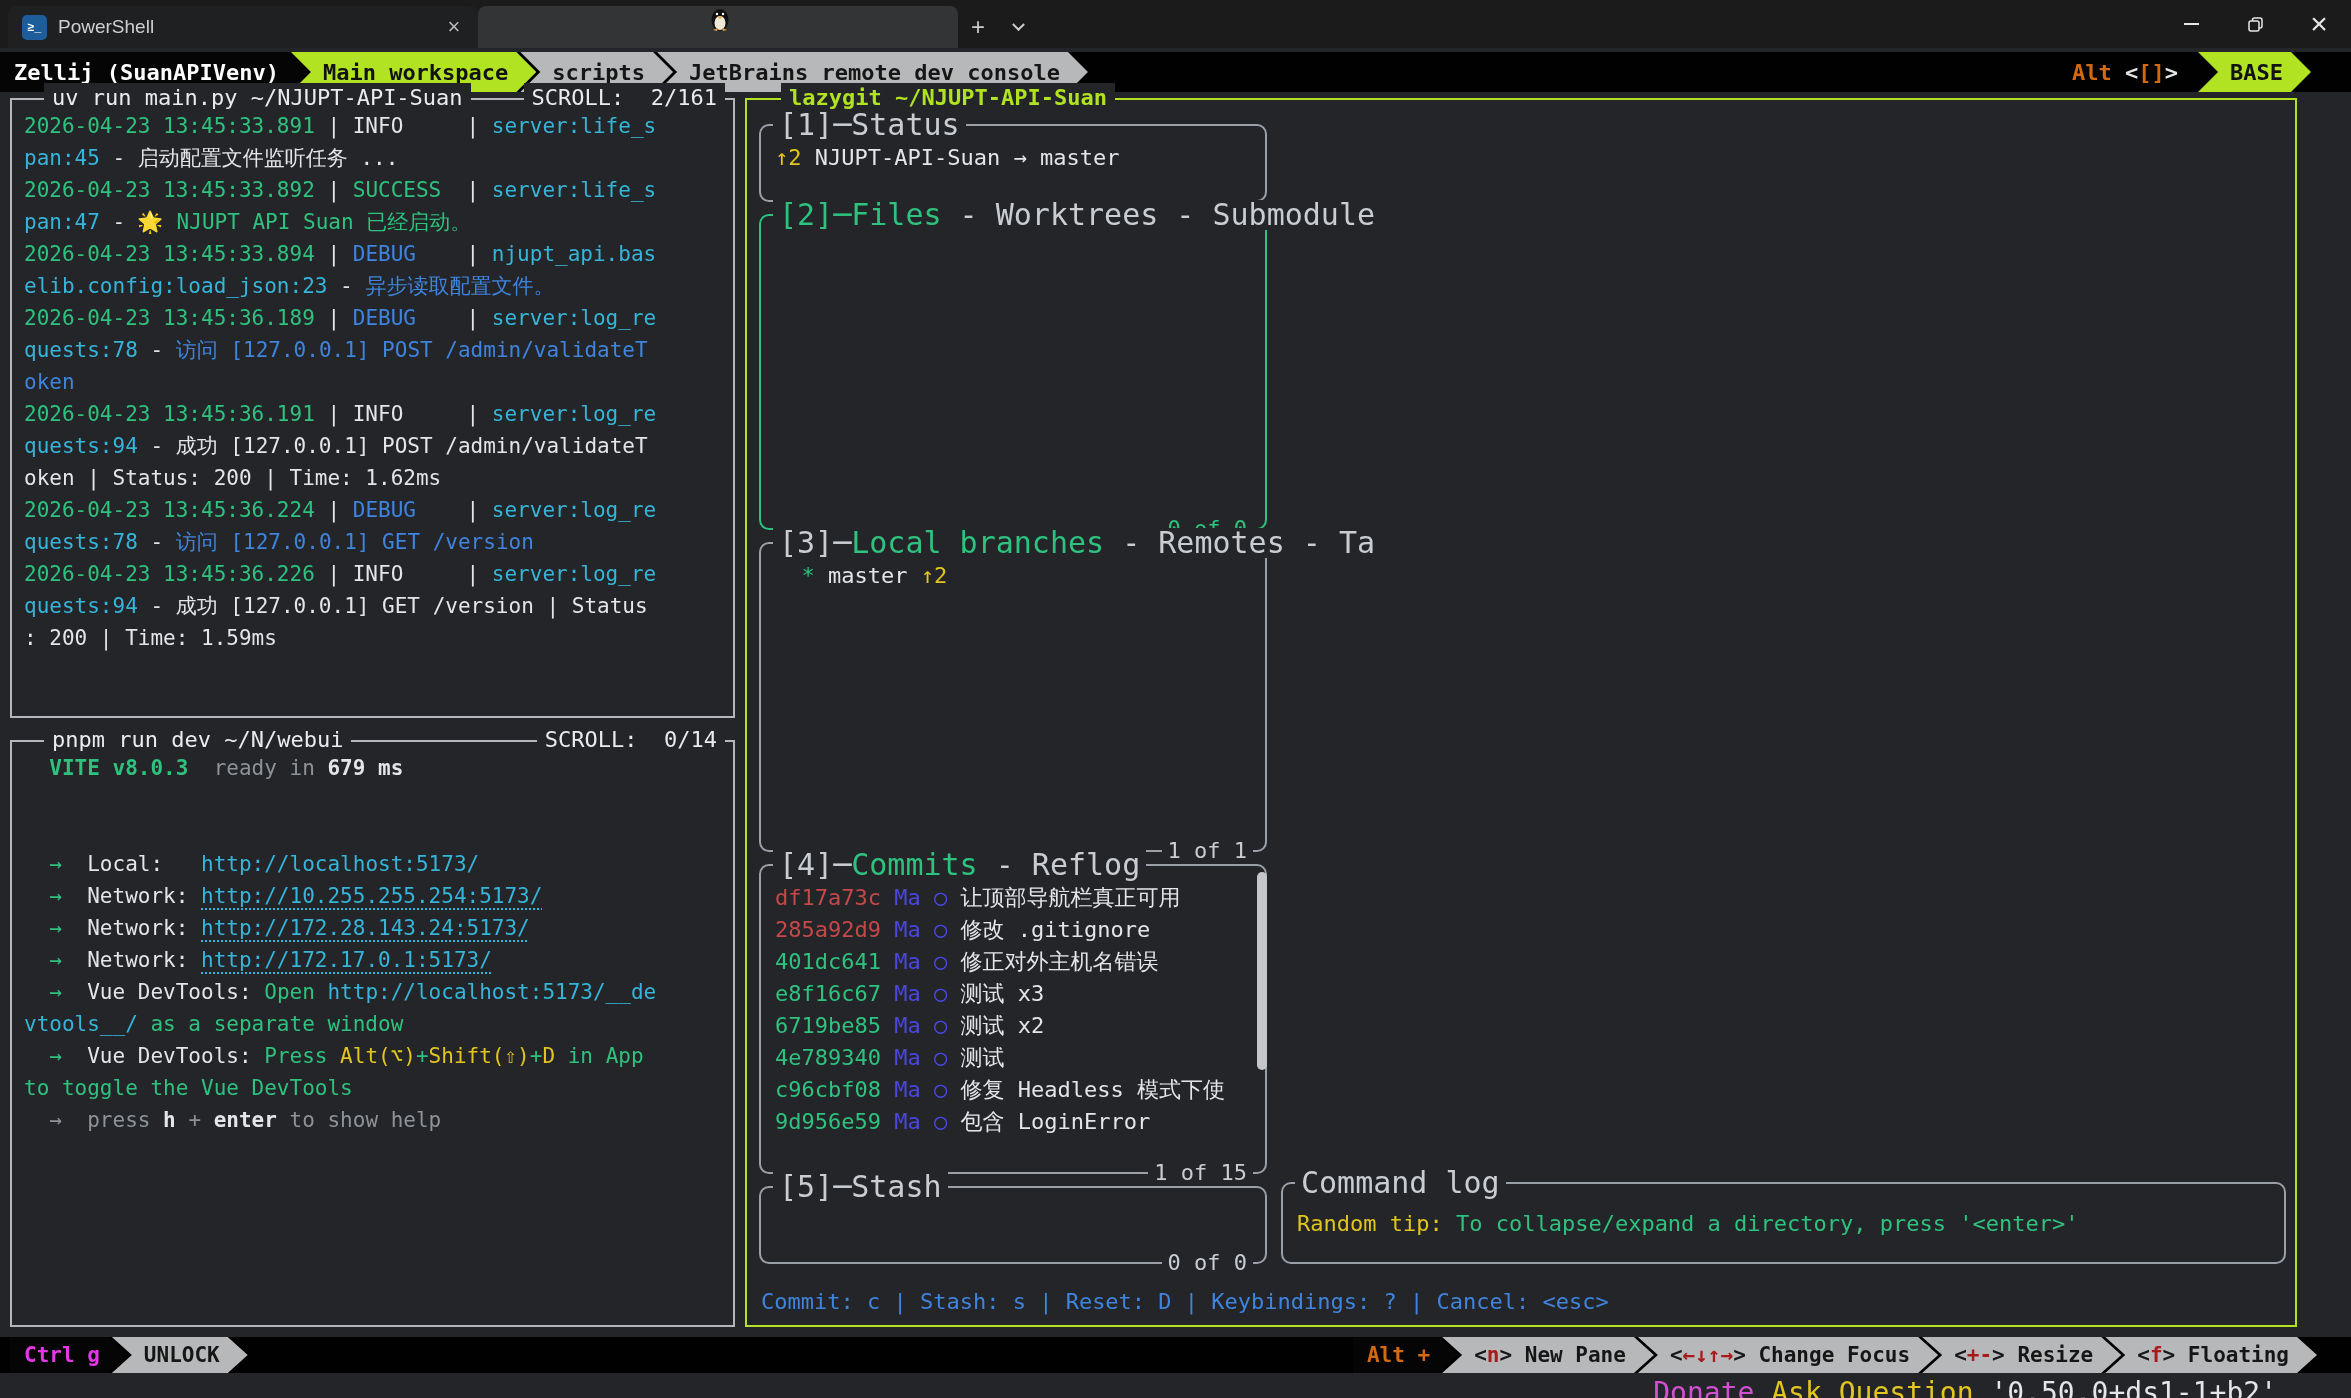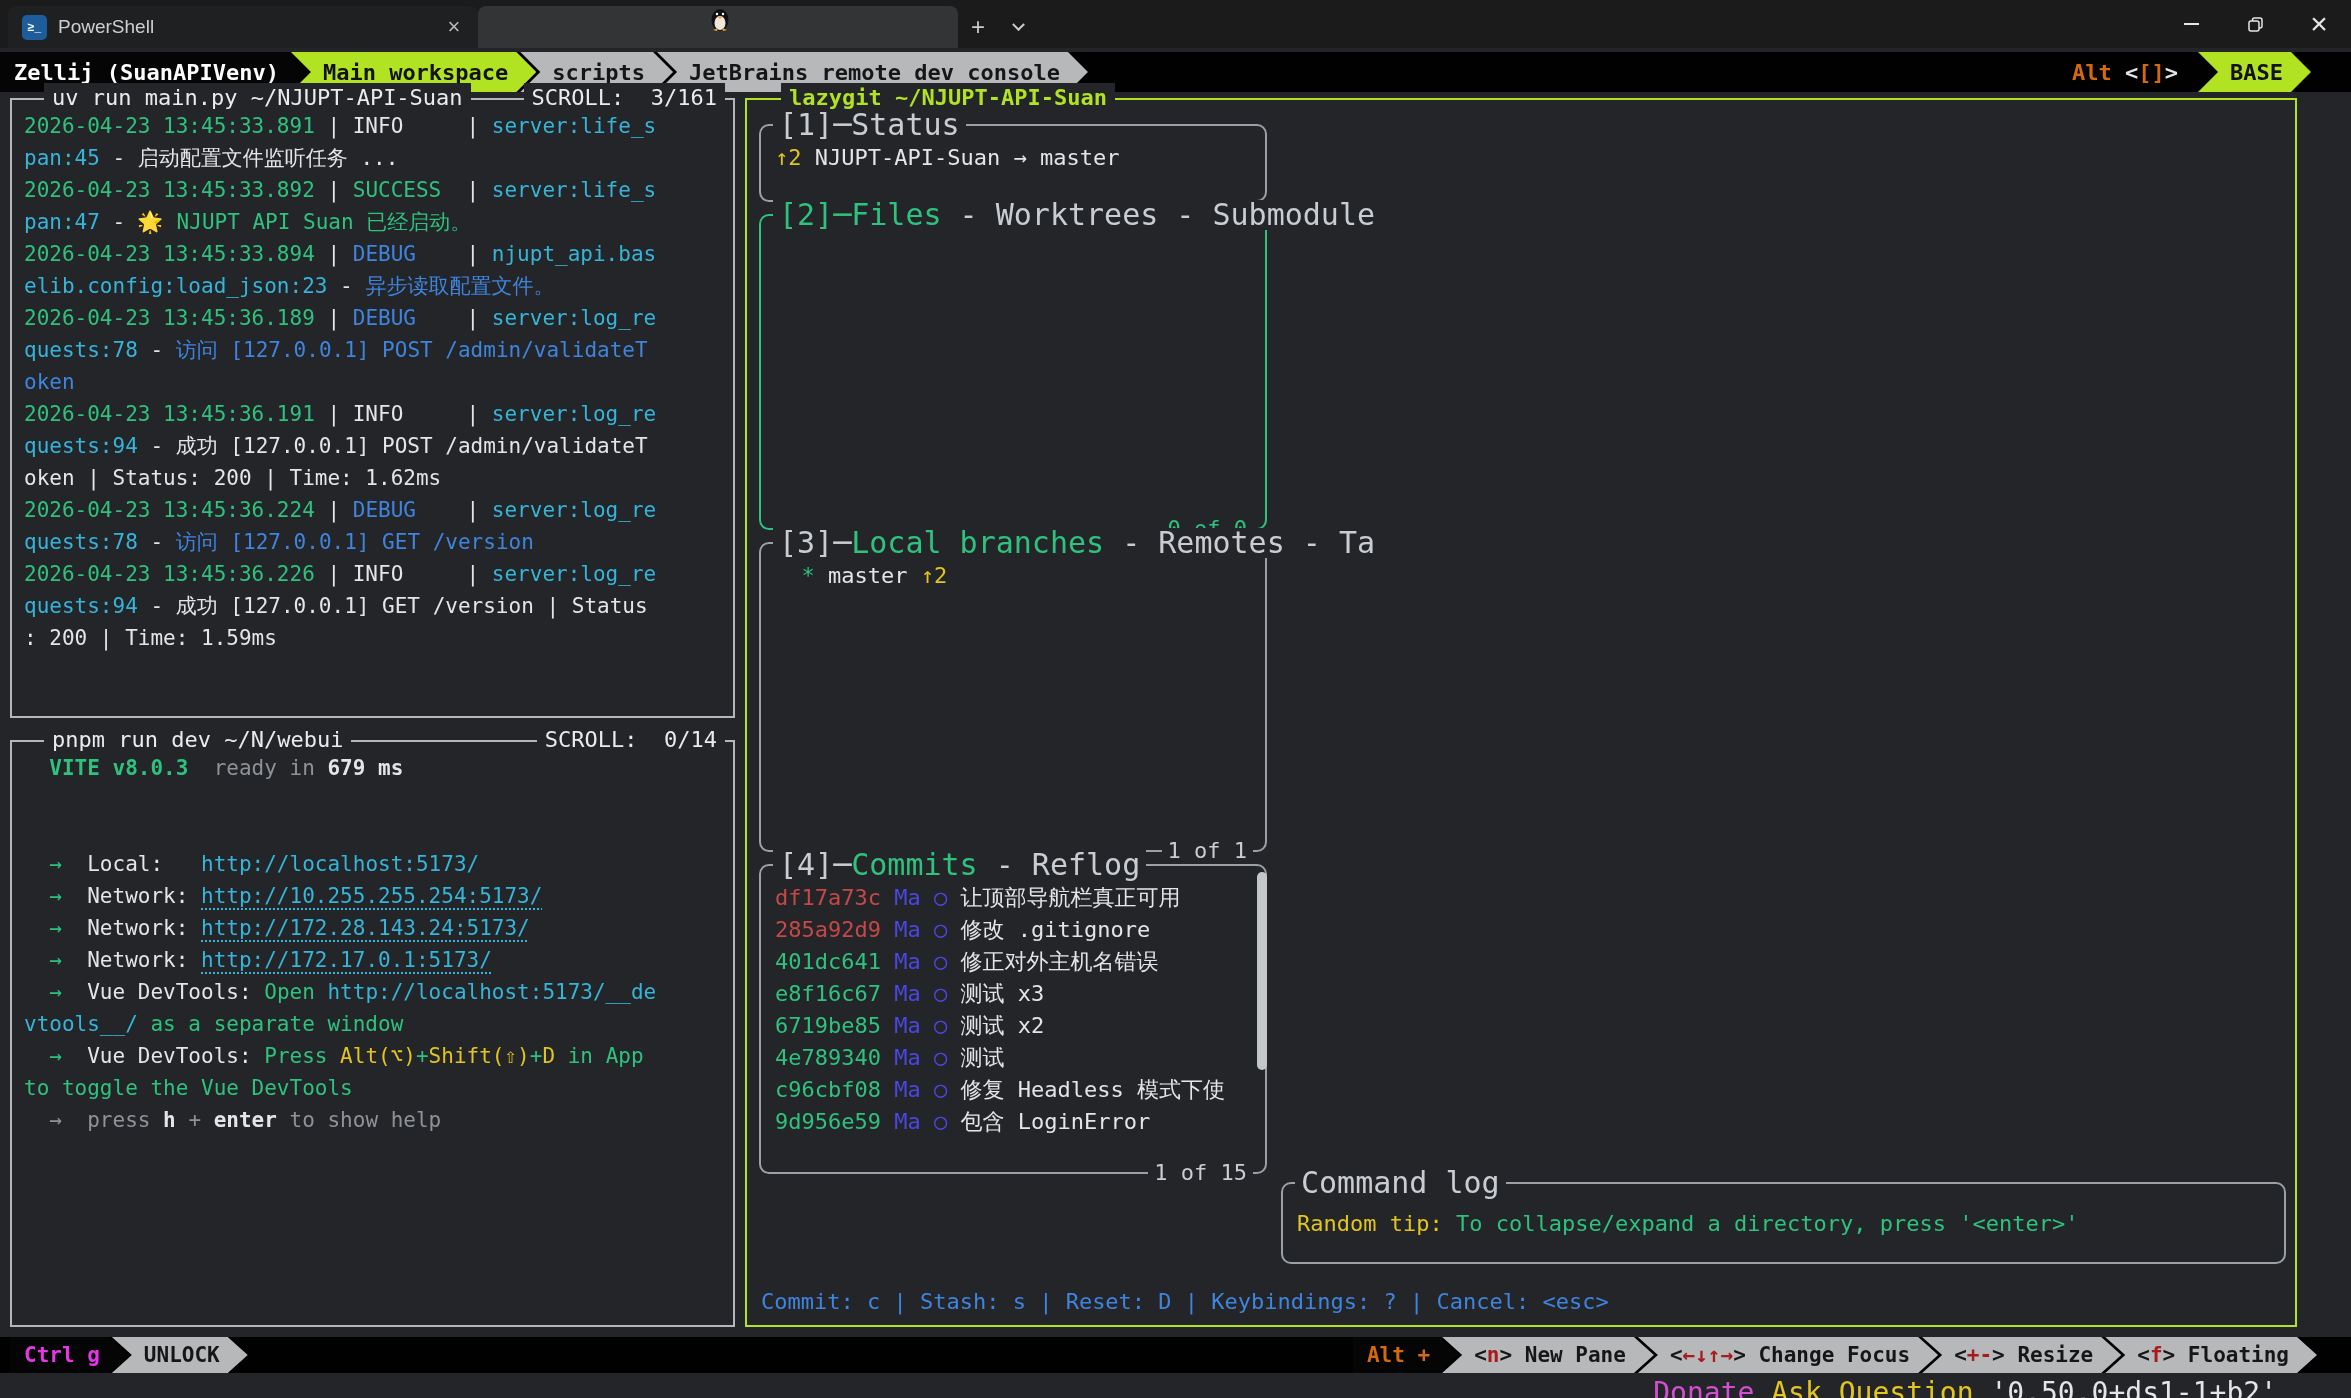--- a/index.html
+++ b/index.html
@@ -152,21 +152,21 @@
     <div class="seg graybg"><span>scripts</span></div>
     <div class="seg graybg"><span>JetBrains remote dev console</span></div>
     <div class="zright">
       <span class="zhint"><span class="s-o">Alt </span><span class="s-w">&lt;</span><span class="s-o">[]</span><span class="s-w">&gt;</span></span>
       <div class="seg limebg"><span>BASE</span></div>
     </div>
   </div>
 
   <div class="pane pane-uv">
     <span class="ptitle">uv run main.py ~/NJUPT-API-Suan</span>
-    <span class="pscroll">SCROLL:  3/161</span>
+    <span class="pscroll">SCROLL:  2/161</span>
     <div class="pbody"><div class="line"><span class="s-g">2026-04-23 13:45:33.891</span><span class="s-w"> | INFO     | </span><span class="s-c">server:life_s</span></div><div class="line"><span class="s-c">pan:45</span><span class="s-w"> - 启动配置文件监听任务 ...</span></div><div class="line"><span class="s-g">2026-04-23 13:45:33.892</span><span class="s-w"> | </span><span class="s-g">SUCCESS  </span><span class="s-w">| </span><span class="s-c">server:life_s</span></div><div class="line"><span class="s-c">pan:47</span><span class="s-w"> - </span><span class="s-y">🌟 </span><span class="s-g">NJUPT API Suan 已经启动。</span></div><div class="line"><span class="s-g">2026-04-23 13:45:33.894</span><span class="s-w"> | </span><span class="s-b">DEBUG    </span><span class="s-w">| </span><span class="s-c">njupt_api.bas</span></div><div class="line"><span class="s-c">elib.config:load_json:23</span><span class="s-w"> - </span><span class="s-b">异步读取配置文件。</span></div><div class="line"><span class="s-g">2026-04-23 13:45:36.189</span><span class="s-w"> | </span><span class="s-b">DEBUG    </span><span class="s-w">| </span><span class="s-c">server:log_re</span></div><div class="line"><span class="s-c">quests:78</span><span class="s-w"> - </span><span class="s-b">访问 [127.0.0.1] POST /admin/validateT</span></div><div class="line"><span class="s-b">oken</span></div><div class="line"><span class="s-g">2026-04-23 13:45:36.191</span><span class="s-w"> | INFO     | </span><span class="s-c">server:log_re</span></div><div class="line"><span class="s-c">quests:94</span><span class="s-w"> - 成功 [127.0.0.1] POST /admin/validateT</span></div><div class="line"><span class="s-w">oken | Status: 200 | Time: 1.62ms</span></div><div class="line"><span class="s-g">2026-04-23 13:45:36.224</span><span class="s-w"> | </span><span class="s-b">DEBUG    </span><span class="s-w">| </span><span class="s-c">server:log_re</span></div><div class="line"><span class="s-c">quests:78</span><span class="s-w"> - </span><span class="s-b">访问 [127.0.0.1] GET /version</span></div><div class="line"><span class="s-g">2026-04-23 13:45:36.226</span><span class="s-w"> | INFO     | </span><span class="s-c">server:log_re</span></div><div class="line"><span class="s-c">quests:94</span><span class="s-w"> - 成功 [127.0.0.1] GET /version | Status</span></div><div class="line"><span class="s-w">: 200 | Time: 1.59ms</span></div></div>
   </div>
 
   <div class="pane pane-pnpm">
     <span class="ptitle">pnpm run dev ~/N/webui</span>
     <span class="pscroll">SCROLL:  0/14</span>
     <div class="pbody"><div class="line"><span class="s-gb">  VITE v8.0.3</span><span class="s-gr">  ready in </span><span class="s-wb">679 ms</span></div><div class="line">&nbsp;</div><div class="line">&nbsp;</div><div class="line"><span class="s-g">  →  </span><span class="s-w">Local:   </span><span class="s-c">http://localhost:5173/</span></div><div class="line"><span class="s-g">  →  </span><span class="s-w">Network: </span><span class="s-cu">http://10.255.255.254:5173/</span></div><div class="line"><span class="s-g">  →  </span><span class="s-w">Network: </span><span class="s-cu">http://172.28.143.24:5173/</span></div><div class="line"><span class="s-g">  →  </span><span class="s-w">Network: </span><span class="s-cu">http://172.17.0.1:5173/</span></div><div class="line"><span class="s-g">  →  </span><span class="s-w">Vue DevTools: </span><span class="s-g">Open </span><span class="s-c">http://localhost:5173/__de</span></div><div class="line"><span class="s-c">vtools__/</span><span class="s-g"> as a separate window</span></div><div class="line"><span class="s-g">  →  </span><span class="s-w">Vue DevTools: </span><span class="s-g">Press </span><span class="s-y">Alt(⌥)</span><span class="s-g">+</span><span class="s-y">Shift(⇧)</span><span class="s-g">+</span><span class="s-y">D</span><span class="s-g"> in App</span></div><div class="line"><span class="s-g">to toggle the Vue DevTools</span></div><div class="line"><span class="s-gr">  →  press </span><span class="s-wb">h</span><span class="s-gr"> + </span><span class="s-wb">enter</span><span class="s-gr"> to show help</span></div></div>
   </div>
 
   <div class="pane pane-lg">
@@ -188,20 +188,24 @@
       <span class="lgp-count">1 of 1</span>
     </div>
 
     <div class="lg-panel lp" id="p-commits">
       <span class="lgp-title"><span class="s-pt">[4]─</span><span class="s-g">Commits</span><span class="s-pt"> - Reflog</span></span>
       <div class="lgp-body"><div class="line"><span class="s-r">df17a73c</span><span class="s-v"> Ma ○</span><span class="s-w"> 让顶部导航栏真正可用</span></div><div class="line"><span class="s-r">285a92d9</span><span class="s-v"> Ma ○</span><span class="s-w"> 修改 .gitignore</span></div><div class="line"><span class="s-g">401dc641</span><span class="s-v"> Ma ○</span><span class="s-w"> 修正对外主机名错误</span></div><div class="line"><span class="s-g">e8f16c67</span><span class="s-v"> Ma ○</span><span class="s-w"> 测试 x3</span></div><div class="line"><span class="s-g">6719be85</span><span class="s-v"> Ma ○</span><span class="s-w"> 测试 x2</span></div><div class="line"><span class="s-g">4e789340</span><span class="s-v"> Ma ○</span><span class="s-w"> 测试</span></div><div class="line"><span class="s-g">c96cbf08</span><span class="s-v"> Ma ○</span><span class="s-w"> 修复 Headless 模式下使</span></div><div class="line"><span class="s-g">9d956e59</span><span class="s-v"> Ma ○</span><span class="s-w"> 包含 LoginError</span></div></div>
       <span class="sbthumb"></span>
       <span class="lgp-count">1 of 15</span>
     </div>
 
+    <div class="lg-panel lp" id="p-stash">
+      <span class="lgp-title"><span class="s-pt">[5]─Stash</span></span>
+      <span class="lgp-count">0 of 0</span>
+    </div>
 
 
     <div class="lg-panel rp" id="p-cmdlog">
       <span class="lgp-title s-pt">Command log</span>
       <div class="lgp-body" style="padding-top:24px;"><span class="s-y">Random tip:</span><span class="s-g"> To collapse/expand a directory, press '&lt;enter&gt;'</span></div>
     </div>
 
     <div class="lg-keybar"><span class="s-b">Commit: c | Stash: s | Reset: D | Keybindings: ? | Cancel: &lt;esc&gt;</span></div>
     <div class="lg-footer">
       <a class="s-mu">Donate</a><span class="s-w"> </span><a class="s-yu">Ask Question</a><span class="s-w"> '0.50.0+ds1-1+b2'</span>

